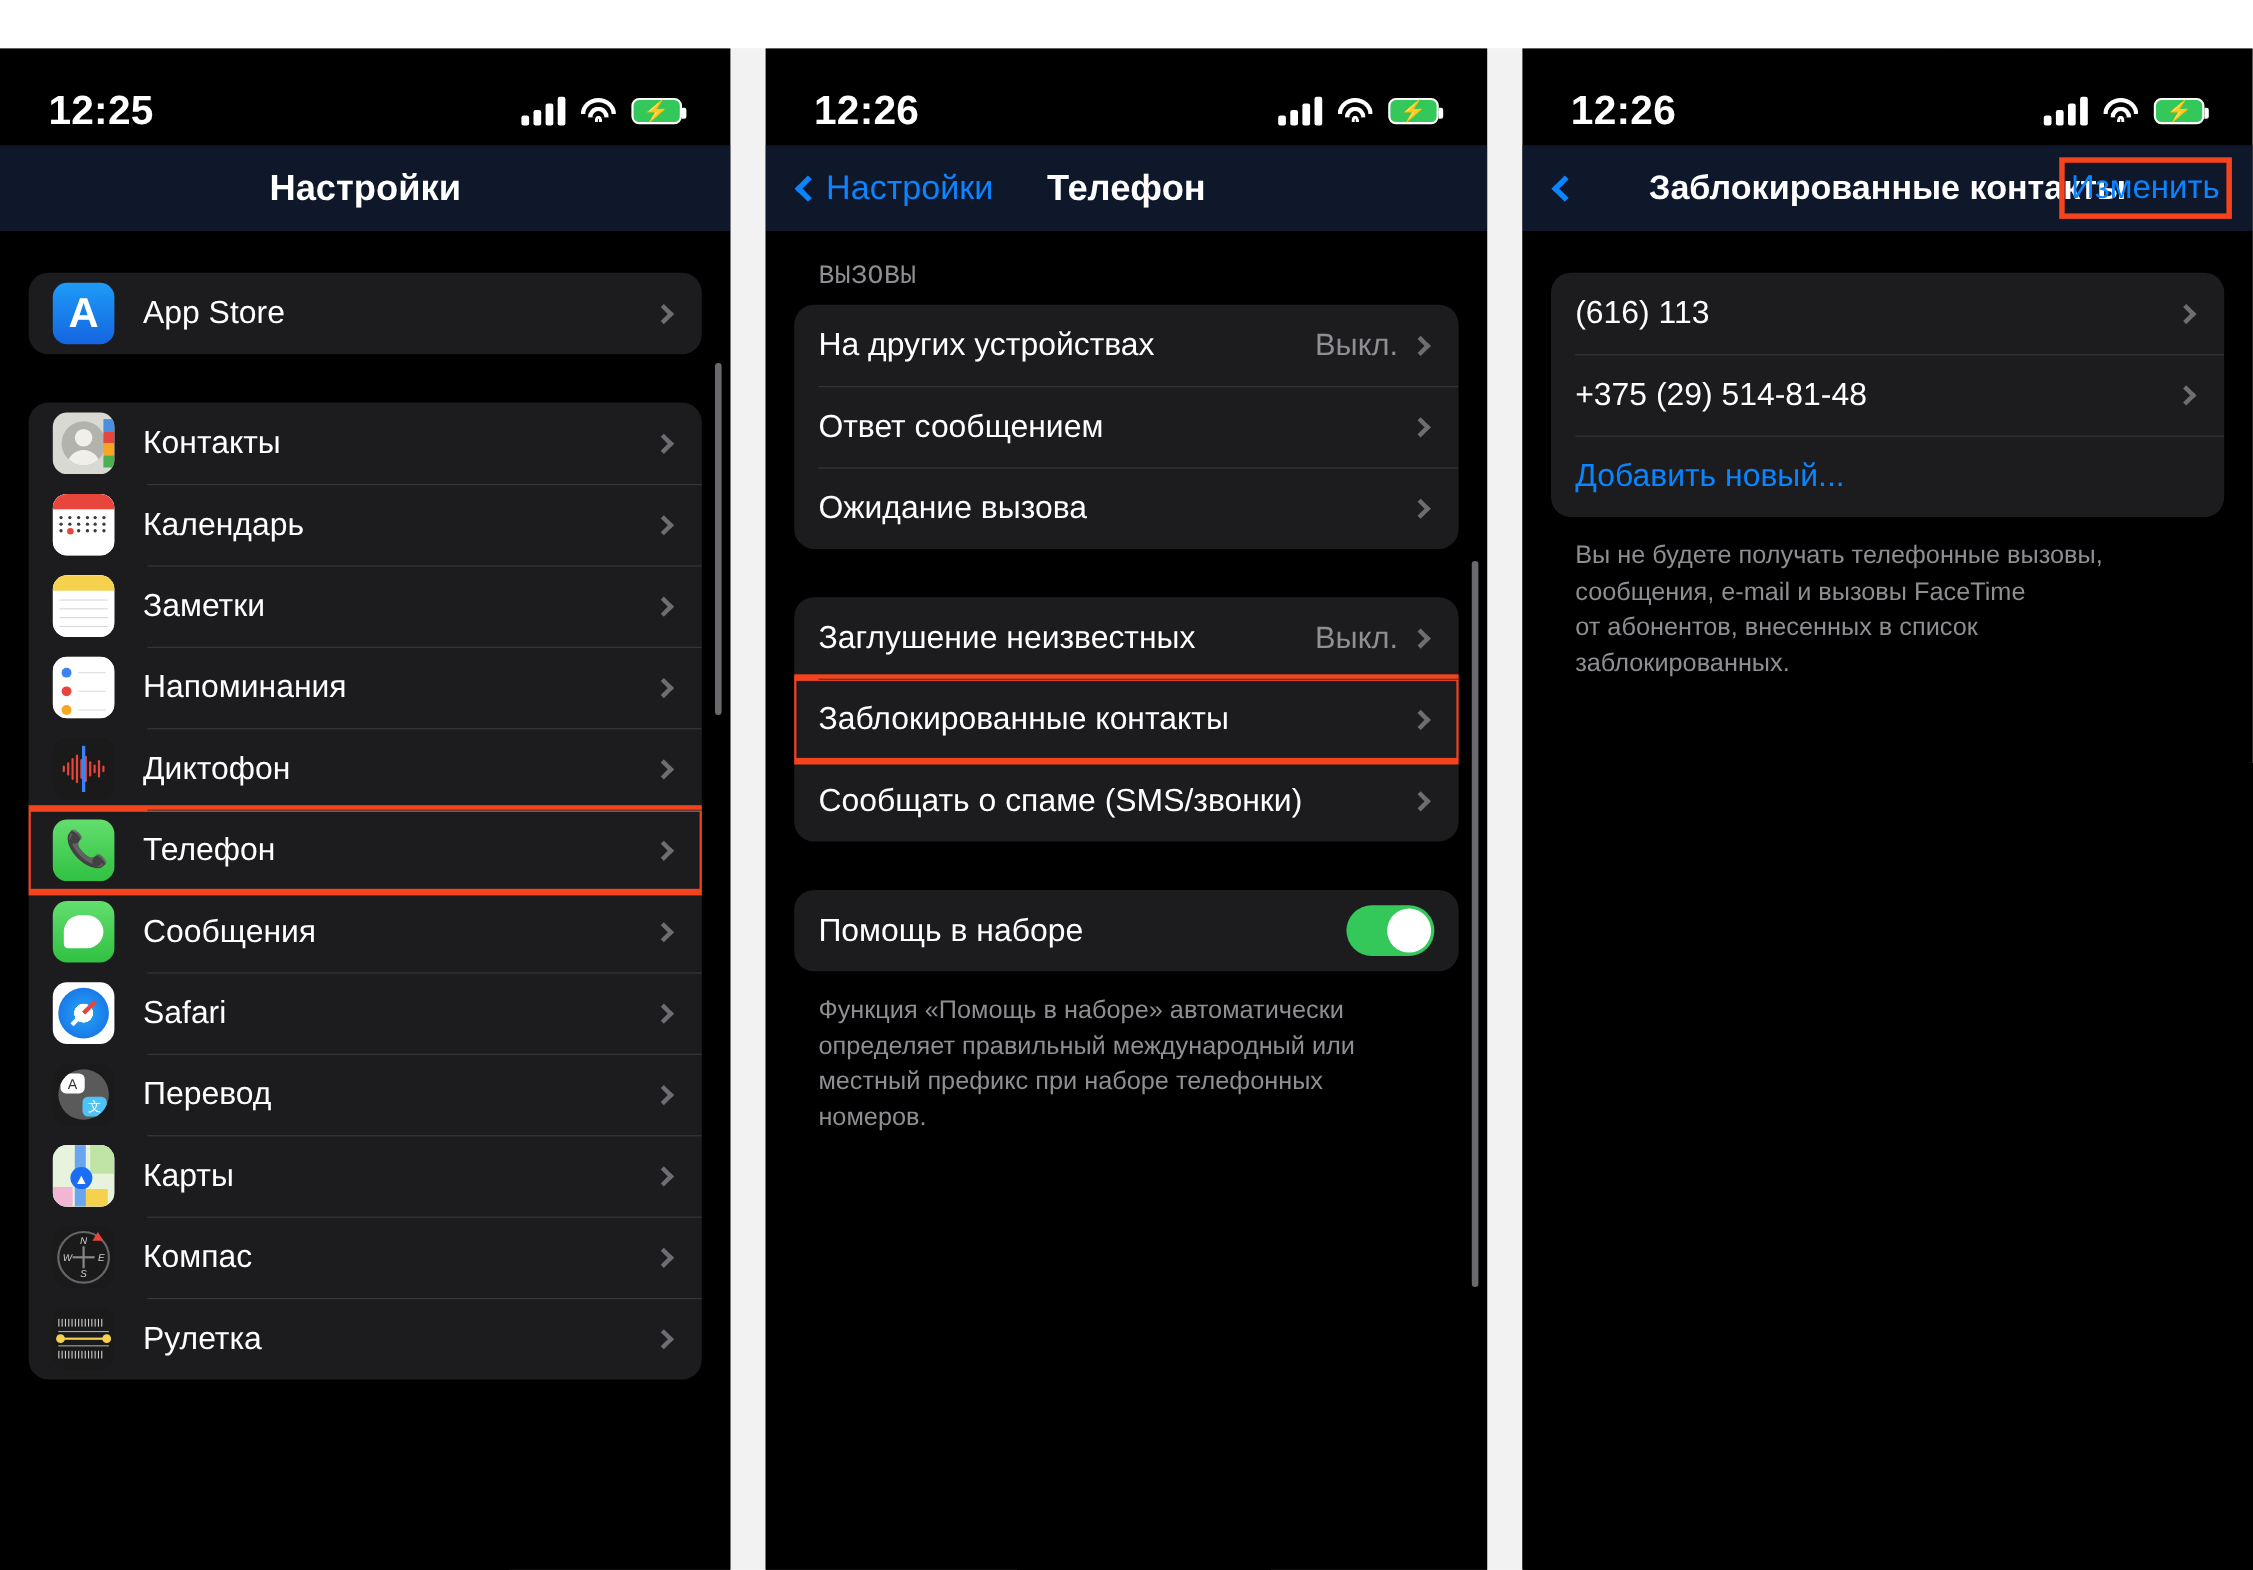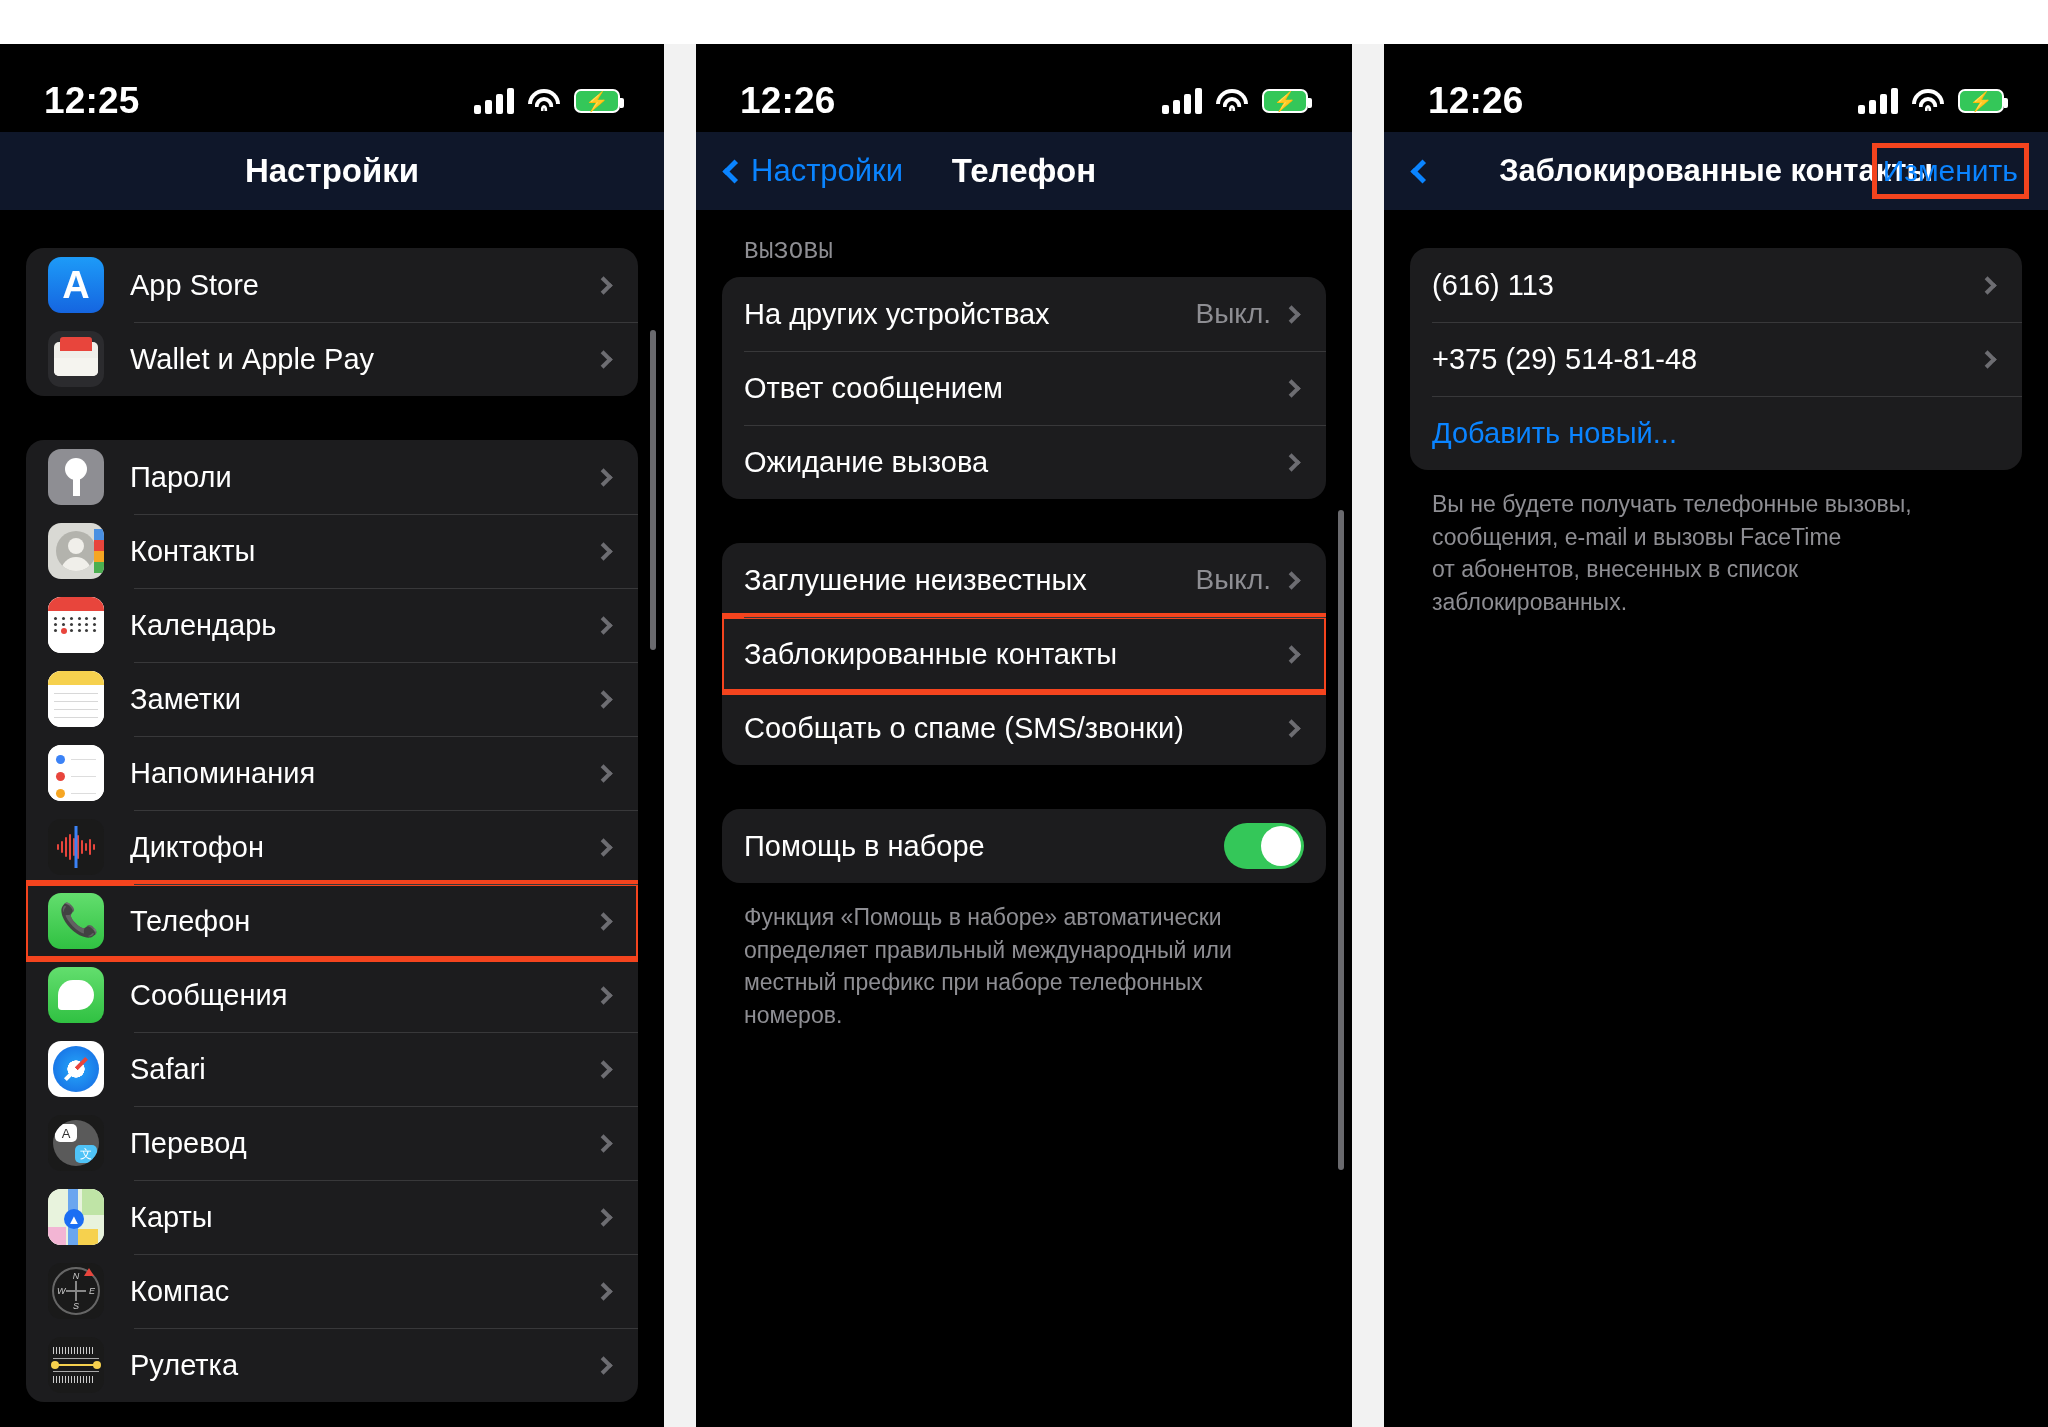--- a/index.html
+++ b/index.html
@@ -307,39 +307,25 @@
       <div class="spacer-md"></div>
 
       <div class="group">
         <div class="row withicon">
           <div class="appicon ic-appstore">
               <span class="glyph">A</span>
             </div>
           <div class="row-label">App Store</div>
           <div class="chev"></div>
         </div>
-        <div class="row withicon">
-          <div class="appicon ic-wallet">
-              <div class="wallet-art"></div>
-            </div>
-          <div class="row-label">Wallet и Apple Pay</div>
-          <div class="chev"></div>
-        </div>
       </div>
 
       <div class="spacer-lg"></div>
 
       <div class="group">
-        <div class="row withicon">
-          <div class="appicon ic-passwords">
-              <div class="key-art"></div>
-            </div>
-          <div class="row-label">Пароли</div>
-          <div class="chev"></div>
-        </div>
         <div class="row withicon">
           <div class="appicon ic-contacts">
             <div class="contact-art"></div>
             <div class="contact-tabs">
                 <i style="background:#4a90e2"></i>
                 <i style="background:#e8453c"></i>
                 <i style="background:#f6a623"></i>
                 <i style="background:#4caf50"></i>
               </div>
           </div>

